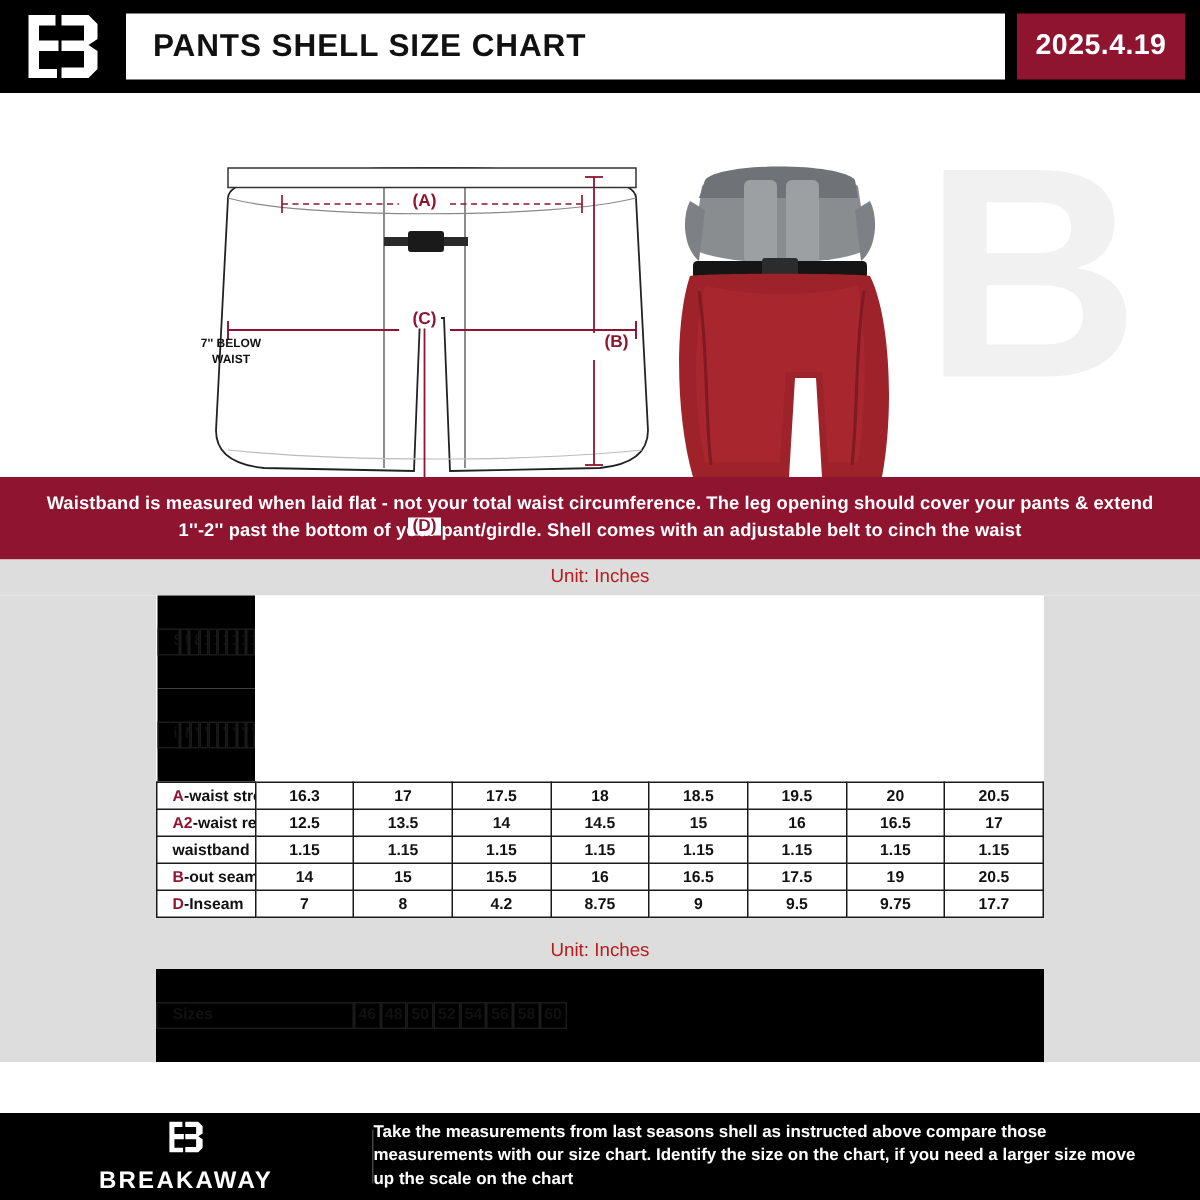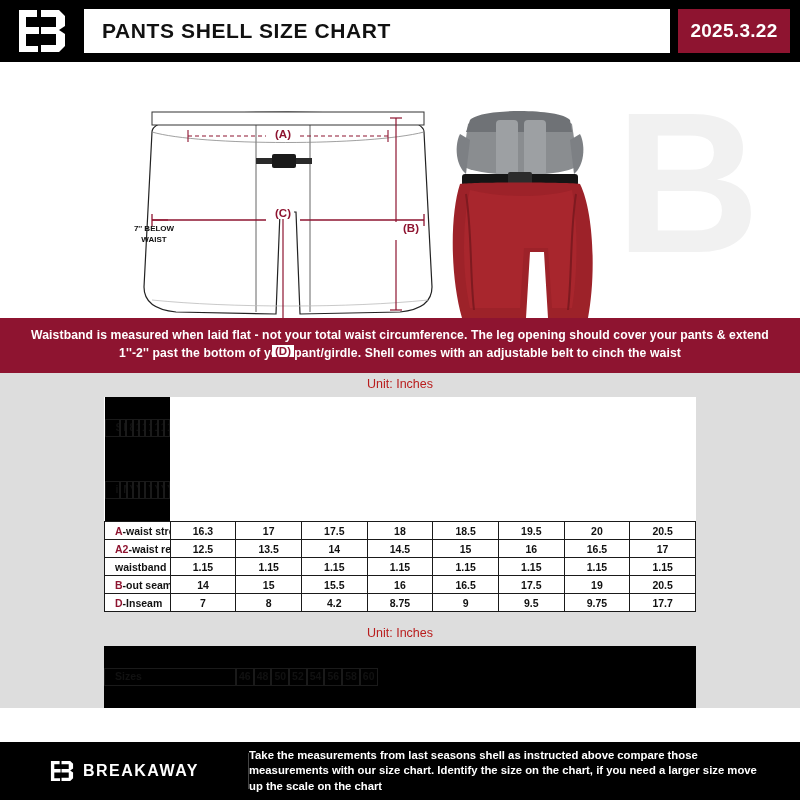--- a/index.html
+++ b/index.html
@@ -179,20 +179,21 @@
     width: 800px; height: 58px;
     background: #000;
     display: flex;
     align-items: center;
   }
   .footer-brand {
     width: 248px;
     display: flex; align-items: center; justify-content: center;
     gap: 8px;
     color: #fff;
+    flex-direction: column;
   }
   .footer-brand .bname {
     font-size: 16px;
     letter-spacing: 1.5px;
     font-weight: bold;
   }
   .footer-text {
     flex: 1;
     color: #fff;
     font-size: 11.3px;
@@ -213,21 +214,21 @@
     <div class="logo-mark">
       <svg width="54" height="46" viewBox="0 0 54 46" aria-hidden="true">
         <polygon points="4,2 22,2 22,9 11,9 11,19 24,19 24,26 11,26 11,38 23,38 23,44 4,44" fill="#ffffff"></polygon>
         <polygon points="26,2 44,2 50,8 50,18 44,22 50,26 50,38 44,44 26,44 26,37 41,37 41,26 26,26 26,19 41,19 41,9 26,9" fill="#ffffff"></polygon>
       </svg>
     </div>
     <div class="header-title">
       <span>PANTS SHELL SIZE CHART</span>
     </div>
     <div class="header-date">
-      <span>2025.3.22</span>
+      <span>2025.4.19</span>
     </div>
   </div>
 
   <div class="diagram">
     <div class="ghost-b">B</div>
     <div class="diagram-inner">
       <svg width="800" height="256" viewBox="0 0 800 256">
 
         <path d="M152 70 C152 60 175 50 288 50 C401 50 424 60 424 70
                  L432 225 C432 240 420 248 400 250

